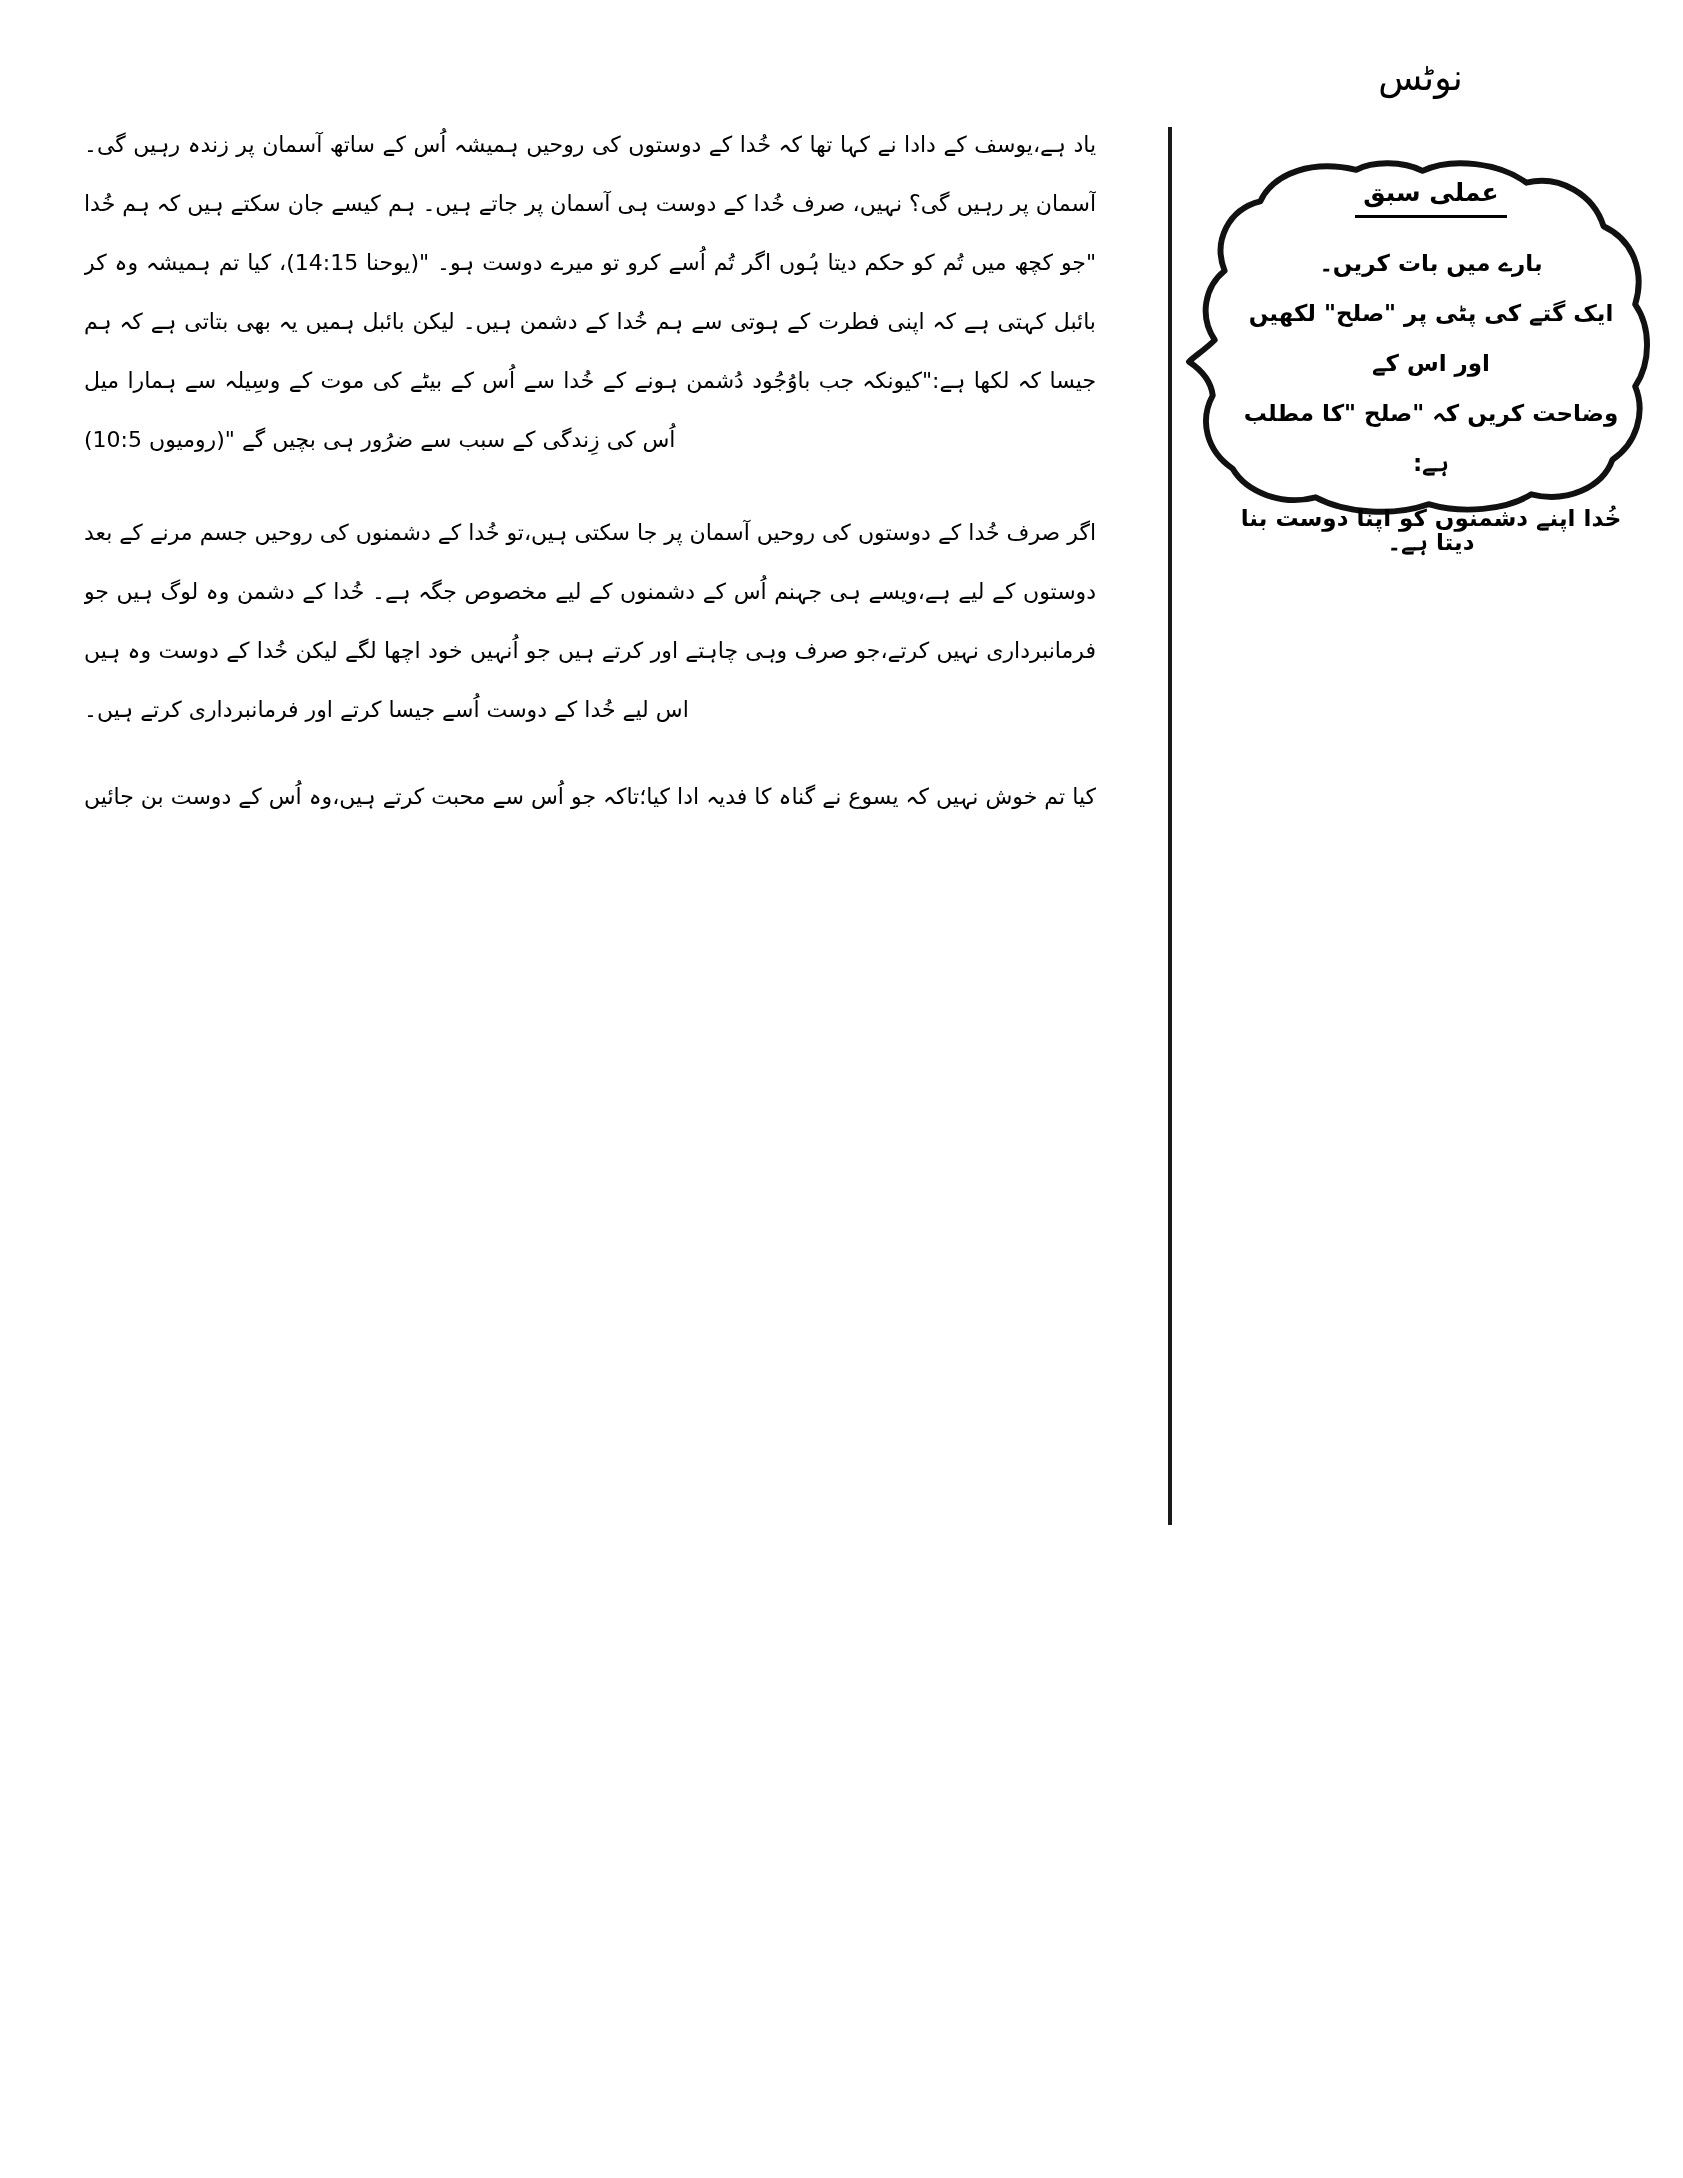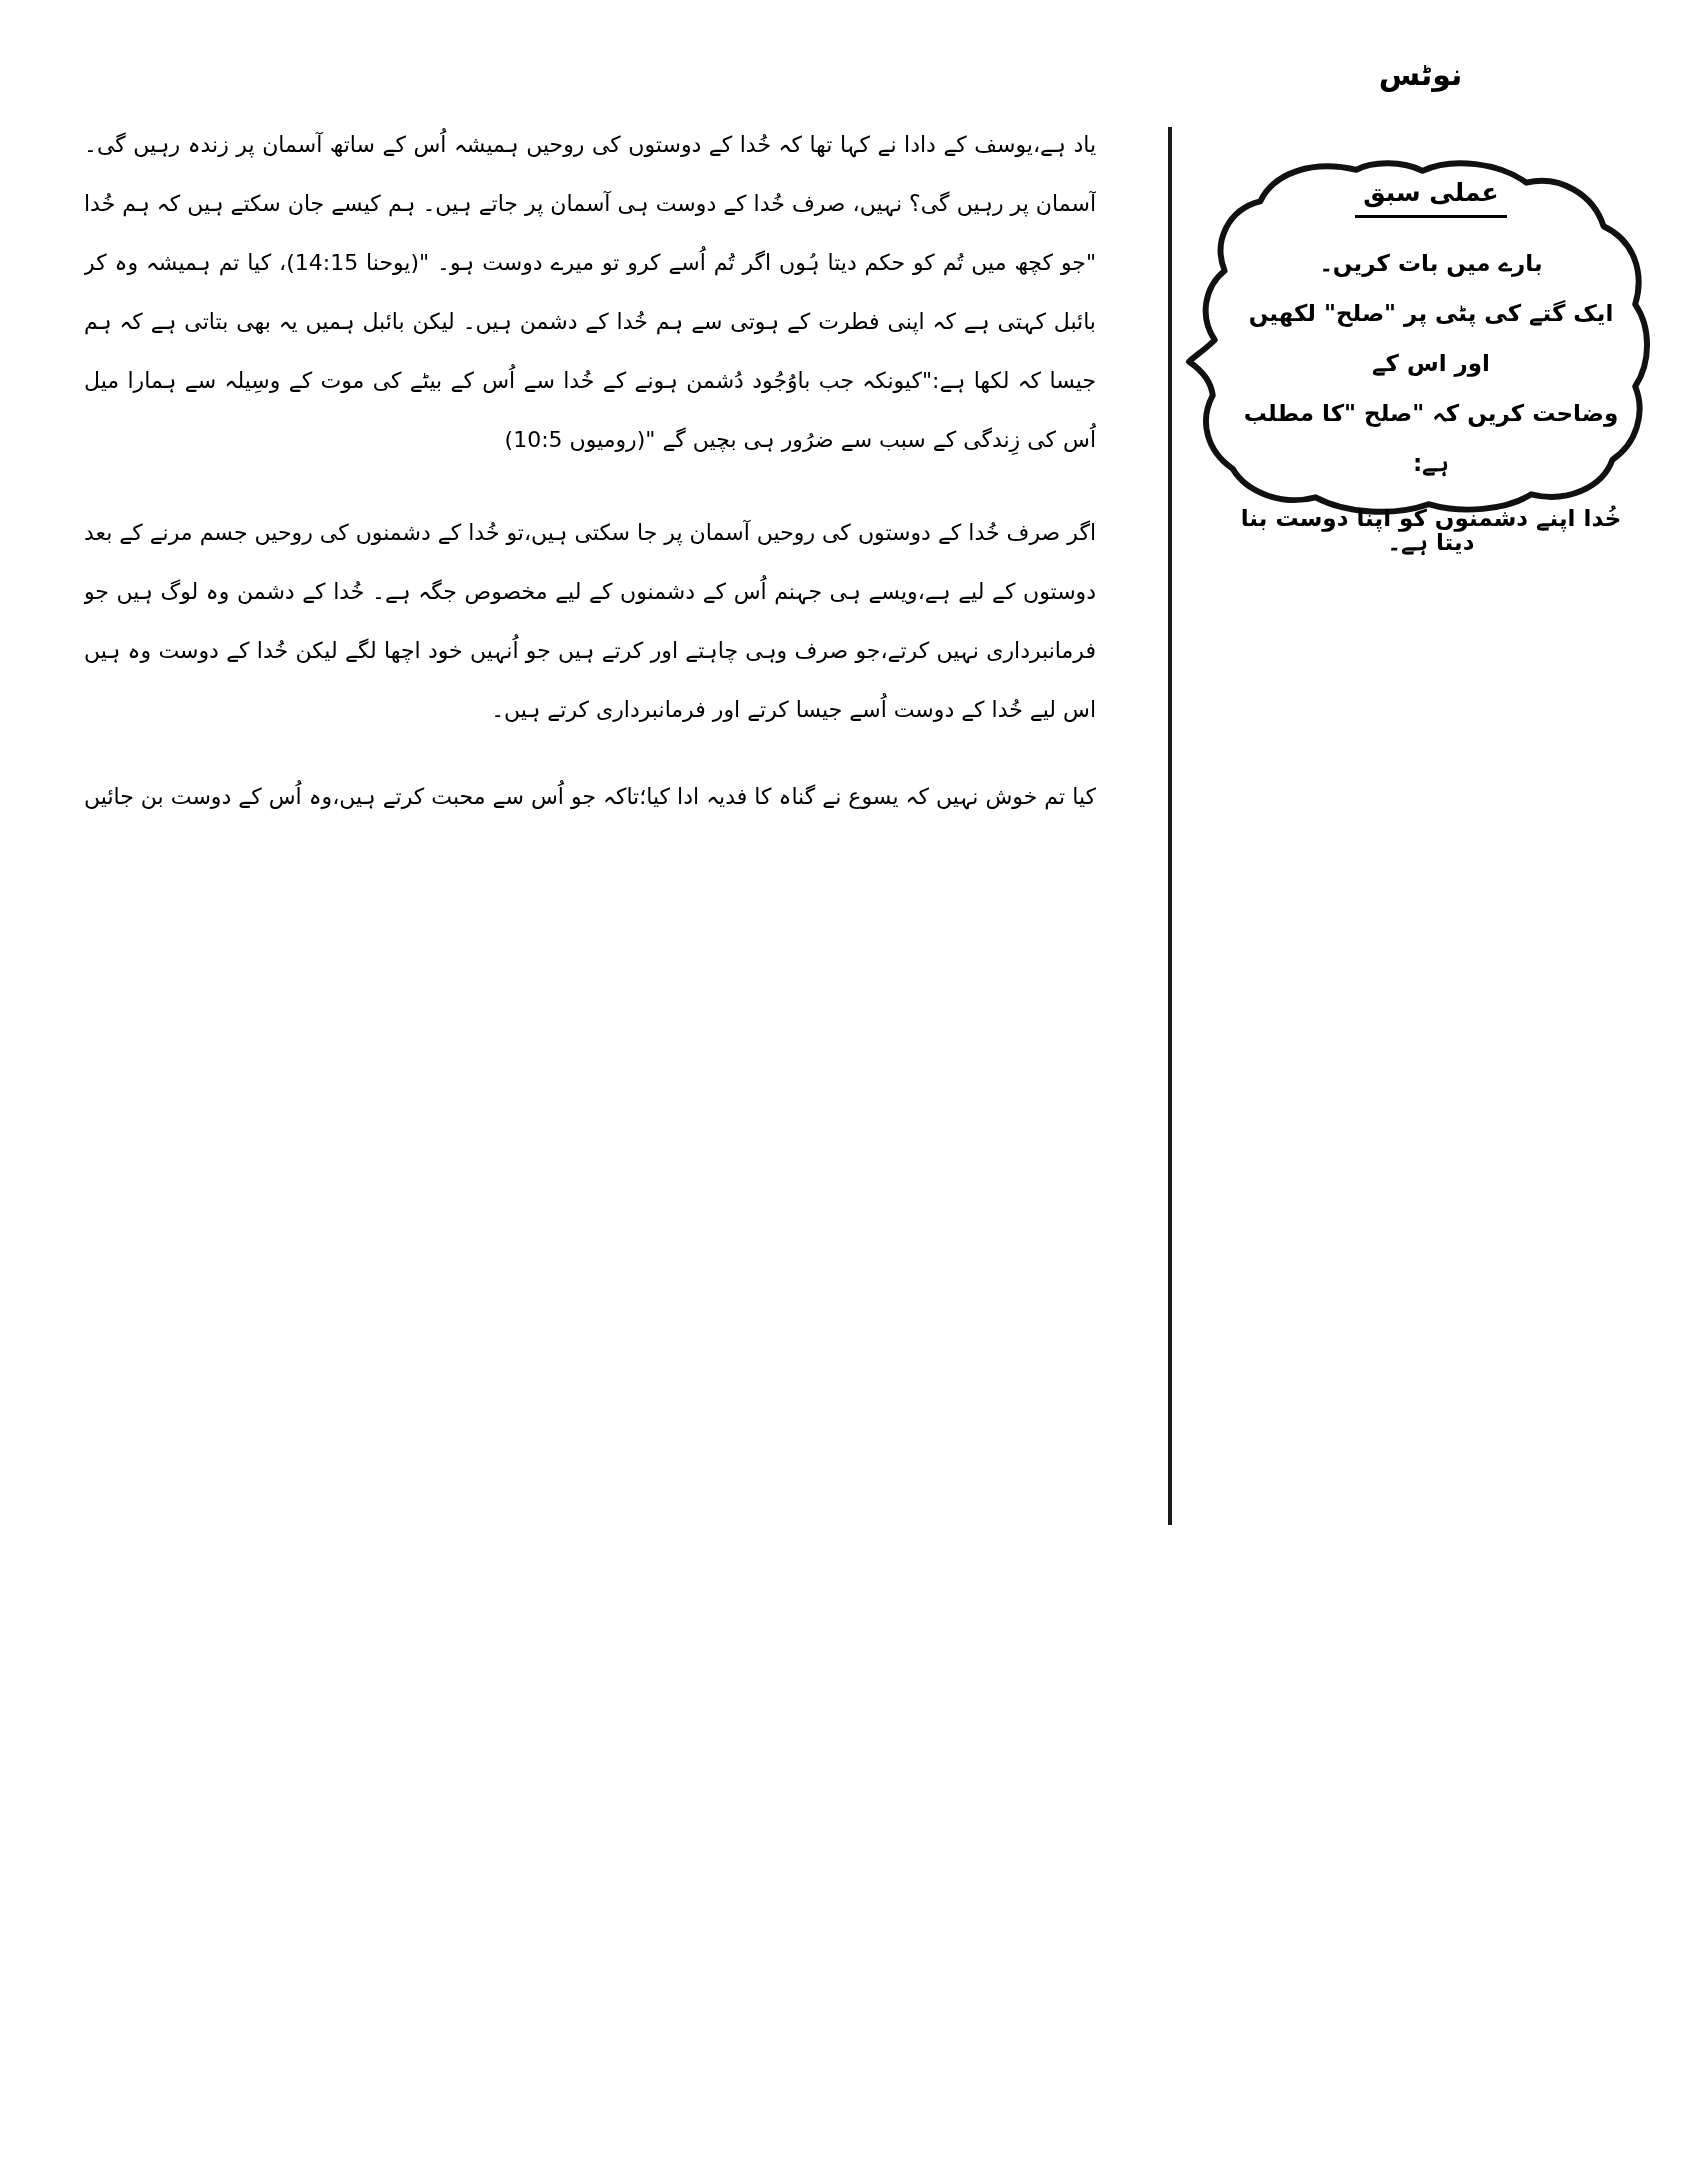--- a/index.html
+++ b/index.html
@@ -12,32 +12,32 @@
   
   .main-text{
     position:absolute;left:84px;top:115px;width:1012px;
     direction:rtl;font-size:22px;
   }
   .paragraph{margin:0;}
   .paragraph + .paragraph{margin-top:34px;}
   .paragraph.gap-small{margin-top:28px;}
   .text-line{
     height:59px;line-height:59px;overflow:hidden;
-    text-align:right;
+    text-align:left;
   }
   .text-line.justified{text-align:justify;text-align-last:justify;}
   
   .divider{
     position:absolute;left:1168px;top:127px;width:4px;height:1398px;
     background:#1a1a1a;
   }
   
   .notes-title{
     position:absolute;left:1183px;top:57px;width:475px;
-    text-align:center;font-size:30px;direction:rtl;font-weight:bold;
+    text-align:center;font-size:36px;direction:rtl;
   }
   .bubble{position:absolute;left:1183px;top:154px;width:475px;height:370px;}
   .bubble svg{position:absolute;left:0;top:0;width:100%;height:100%;}
   .bubble-content{
     position:absolute;left:57px;right:36px;top:14px;
     text-align:center;direction:rtl;font-size:23px;font-weight:bold;
   }
   .bubble-heading{
     display:inline-block;border-bottom:3px solid #000;
     padding:0 8px 8px;margin:10px 0 20px;font-size:25px;

